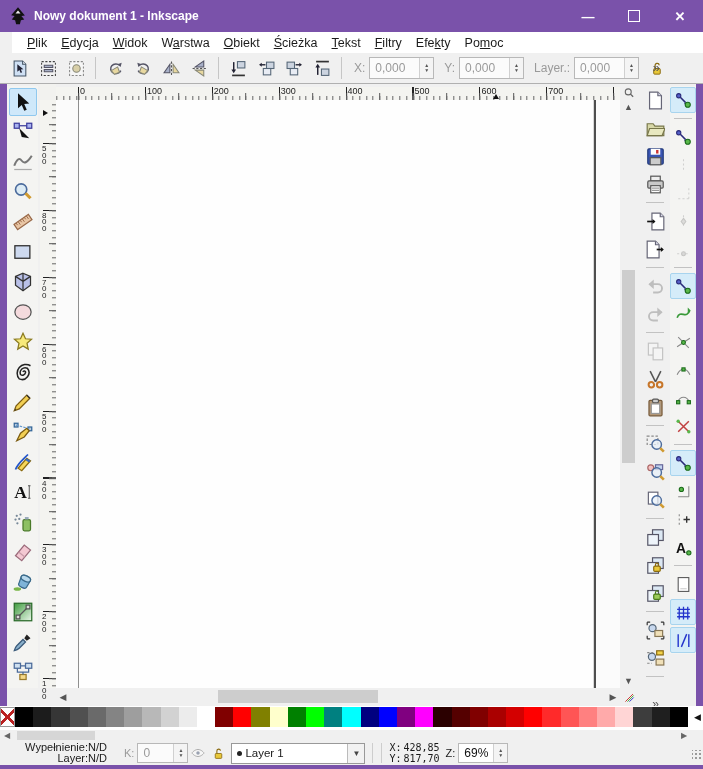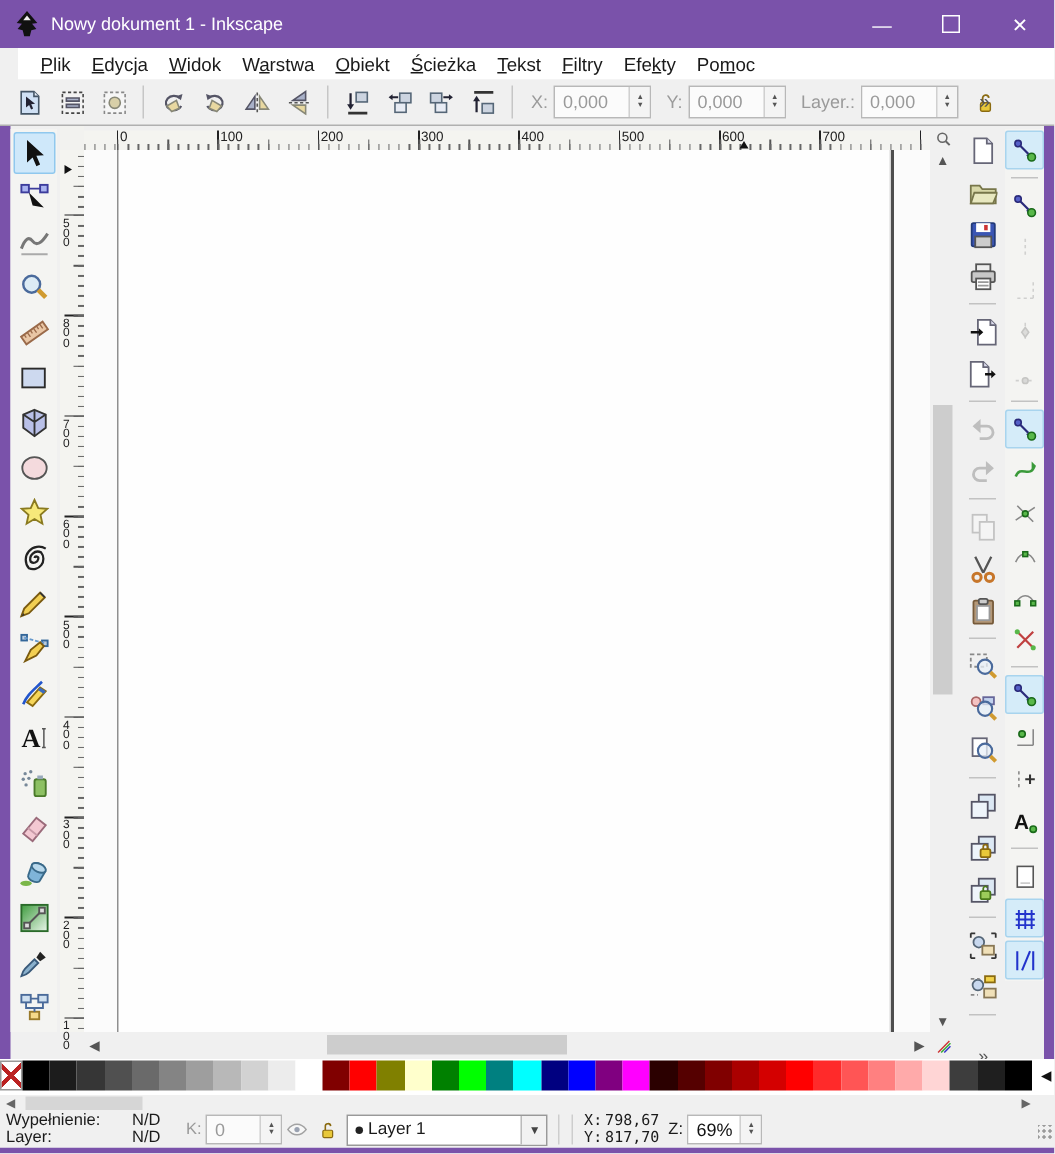--- a/index.html
+++ b/index.html
@@ -1,19 +1,19 @@
 <!DOCTYPE html>
 <html><head>
 <meta charset="utf-8">
 <style>
   html,body{margin:0;padding:0;}
   body{font-family:"Liberation Sans",sans-serif;background:#e0e0e0;}
   #win{position:relative;width:703px;height:769px;background:#f0f0f0;overflow:hidden;font-size:12px;color:#1a1a1a;}
   
-  #titlebar{position:absolute;left:0;top:0;width:703px;height:32px;background:#7a52aa;display:flex;align-items:center;}
+  #titlebar{position:absolute;left:0;top:0;width:703px;height:32px;background:#7a52aa;display:flex;align-items:center;font-weight:bold;}
   #titlebar .appicon{width:20px;height:20px;margin:0 6px 0 8px;flex:0 0 auto;}
   #titlebar .title{color:#fff;font-size:12px;flex:1 1 auto;white-space:nowrap;overflow:hidden;}
   .wbtn{width:46px;height:32px;display:flex;align-items:center;justify-content:center;color:#fff;font-size:13px;}
   .wbtn .maxbox{width:10px;height:10px;border:1px solid #fff;}
   
   #menubar{position:absolute;left:12px;top:32px;width:703px;height:21px;background:#fff;display:flex;align-items:center;padding-left:8px;box-sizing:border-box;}
   .menu-item{padding:2px 7px;white-space:nowrap;font-size:12.5px;}
   .menu-item u{text-decoration:underline;}
   
   #toolctrl{position:absolute;left:0;top:53px;width:703px;height:31px;background:#f0f0f0;border-bottom:1px solid #b0b0b0;display:flex;align-items:center;padding-left:6px;box-sizing:border-box;}
@@ -82,21 +82,21 @@
   .swatch.none{flex:0 0 15px;background:#fff;border:1px solid #999;box-sizing:border-box;
     background-image:linear-gradient(45deg,transparent 44%,#b22 44%,#b22 56%,transparent 56%),linear-gradient(-45deg,transparent 44%,#b22 44%,#b22 56%,transparent 56%);}
   #pal-arrow{position:absolute;left:694px;top:712px;font-size:9px;color:#111;}
   #palscroll{position:absolute;left:0;top:730px;width:703px;height:11px;background:#f0f0f0;}
   #palthumb{position:absolute;left:17px;top:1px;width:78px;height:9px;background:#d6d6d6;}
   .pal-sb{position:absolute;top:0;height:11px;width:14px;display:flex;align-items:center;justify-content:center;color:#666;font-size:8px;}
   
   #statusbar{position:absolute;left:0;top:741px;width:703px;height:24px;background:#f0f0f0;display:flex;align-items:center;font-size:11px;}
   .st-sep{width:1px;height:20px;background:#cdcdcd;margin:0 4px;}
   #fillstroke{display:flex;flex-direction:column;justify-content:center;padding-left:4px;width:120px;line-height:11px;font-size:11px;}
-  #fillstroke .row{display:flex;}
+  #fillstroke .row{display:flex;text-align:right;}
   #fillstroke .lab{width:84px;}
   #opblock{display:flex;align-items:center;}
   #opblock .lbl{color:#9a9a9a;margin-right:3px;}
   #opblock .spinbox{height:18px;}
   #opblock .val{width:30px;}
   .mini-ico{width:16px;height:16px;margin:0 2px;display:flex;align-items:center;justify-content:center;}
   #layerbox{display:flex;align-items:center;width:132px;height:19px;border:1px solid #999;background:#fff;margin:0 3px;}
   #layerbox .dot{width:5px;height:5px;background:#222;border-radius:50%;margin:0 3px 0 5px;}
   #layerbox .name{flex:1;font-size:11.5px;}
   #layerbox .dd{width:16px;height:100%;border-left:1px solid #bbb;background:#f2f2f2;display:flex;align-items:center;justify-content:center;font-size:8px;color:#444;}
@@ -824,21 +824,21 @@
     <div id="layerbox">
       <span class="dot"></span>
       <span class="name">Layer 1</span>
       <span class="dd">▼</span>
     </div>
     <div class="st-sep"></div>
     <div class="st-sep"></div>
     <div id="coords">
       <div class="crow">
           <span class="cl">X:</span>
-          <span>798,67</span>
+          <span>428,85</span>
         </div>
       <div class="crow">
           <span class="cl">Y:</span>
           <span>817,70</span>
         </div>
     </div>
     <div id="zoomblock">
       <span class="lbl">Z:</span>
       <span class="spinbox">
           <span class="val">69%</span>

